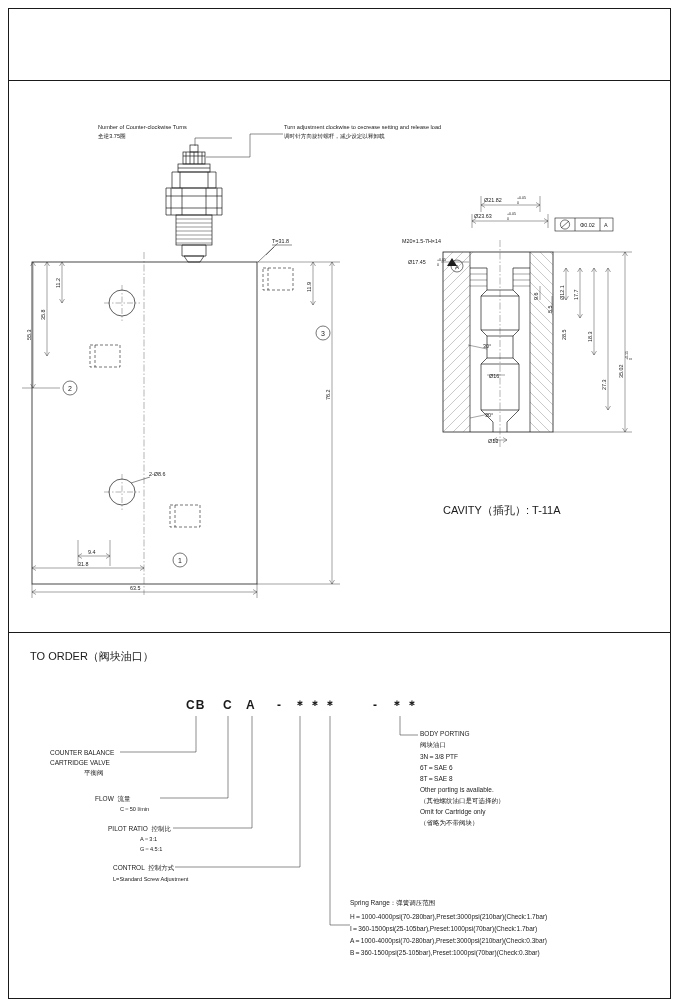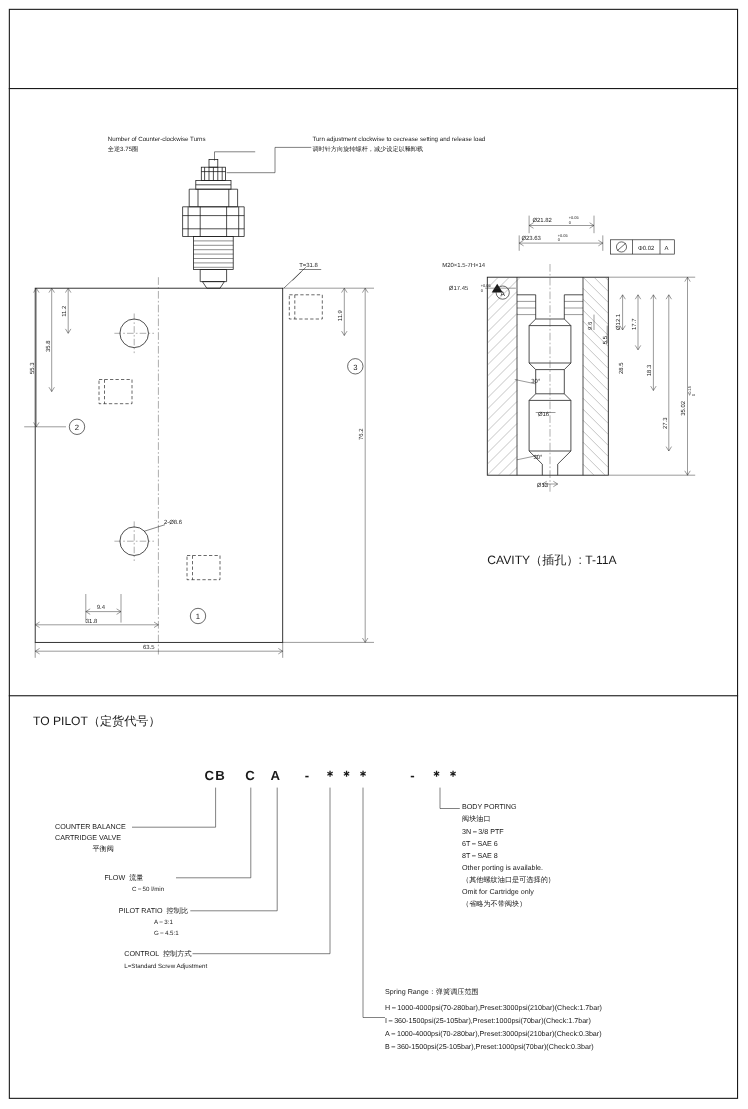--- a/index.html
+++ b/index.html
@@ -391,21 +391,21 @@
   </svg>
 
   <div class="txt sm" style="left:98px; top:124px;">Number of Counter-clockwise Turns</div>
   <div class="txt sm" style="left:98px; top:133px;">全逆3.75圈</div>
 
   <div class="txt sm" style="left:284px; top:124px;">Turn adjustment clockwise to cecrease setting and release load</div>
   <div class="txt sm" style="left:284px; top:133px;">调时针方向旋转螺杆，减少设定以释卸载</div>
 
   <div class="txt lg" style="left:443px; top:486px; font-size:11px;margin-top:18px;">CAVITY（插孔）: T-11A</div>
 
-  <div class="txt" style="left:30px; top:650px; font-size:11px;">TO PILOT（定货代号）</div>
+  <div class="txt" style="left:30px; top:650px; font-size:11px;">TO ORDER（阀块油口）</div>
 
   <div class="txt code" style="left:186px; top:698px;text-align:center;">CB</div>
   <div class="txt code" style="left:223px; top:698px;">C</div>
   <div class="txt code" style="left:246px; top:698px;">A</div>
   <div class="txt code" style="left:277px; top:698px;">-</div>
   <div class="txt code" style="left:294px; top:698px; letter-spacing:3px;">＊＊＊</div>
   <div class="txt code" style="left:373px; top:698px;">-</div>
   <div class="txt code" style="left:391px; top:698px; letter-spacing:3px;">＊＊</div>
 
   <div class="txt" style="left:50px; top:749px;">COUNTER BALANCE</div>

